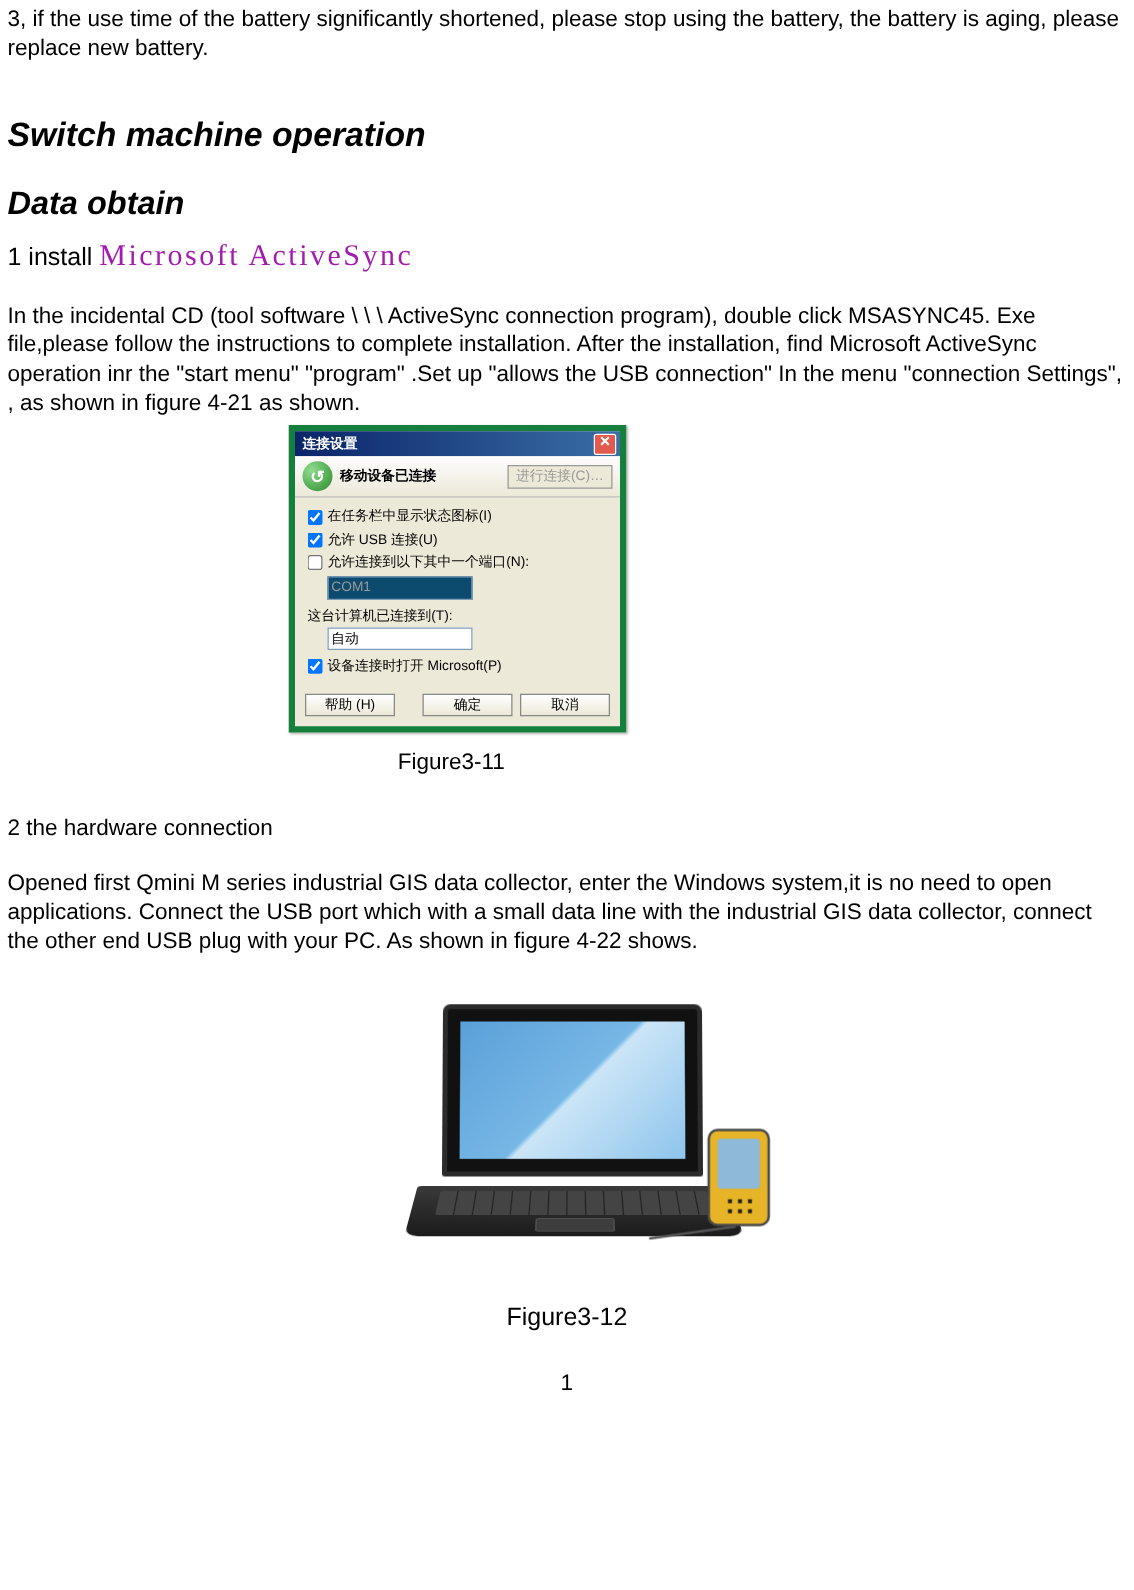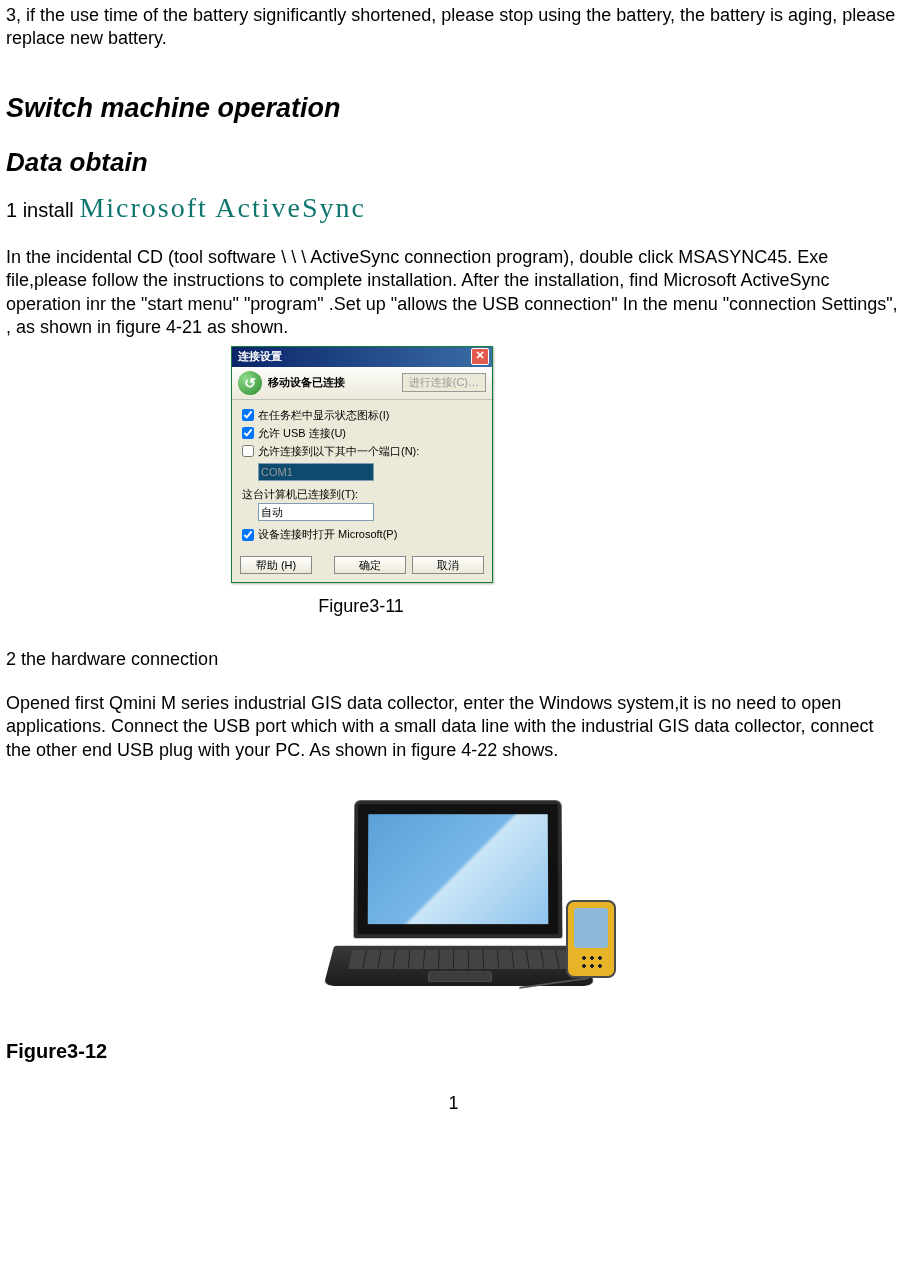--- a/index.html
+++ b/index.html
@@ -28,34 +28,34 @@
       font-size: 26px;
       margin-bottom: 10px;
     }
     .step-line {
       font-size: 20px;
       margin-bottom: 20px;
     }
     .step-line .active {
       font-family: "SimSun", "NSimSun", serif;
       letter-spacing: 2px;
-      color: #0f766e;
-      font-size: 28px;
+      color: #a21caf;
+      font-size: 24px;
     }
     .para {
       margin-bottom: 6px;
     }
     .dialog-wrap {
       text-align: left;
       padding-left: 225px;
     }
     
     .dlg {
       width: 260px;
-      border: 1px solid #15803d;
+      border: 5px solid #15803d;
       box-shadow: 1px 1px 2px rgba(0,0,0,0.3);
       font-family: "SimSun", sans-serif;
       font-size: 11px;
       text-align: left;
       background: #ece9d8;
     }
     .dlg-titlebar {
       background: linear-gradient(to right, #0a246a, #3a6ea5);
       color: #fff;
       height: 20px;
@@ -263,25 +263,24 @@
     .cable {
       position: absolute;
       left: 235px;
       top: 190px;
       width: 70px;
       height: 2px;
       background: #555;
       transform: rotate(-8deg);
     }
     .caption2 {
-      text-align: left;
+      text-align: center;
       font-family: Tahoma, sans-serif;
       font-size: 20px;
       margin-top: 10px;
-      font-weight: bold;
     }
     .page-no {
       text-align: center;
       font-size: 18px;
       margin-top: 28px;
     }
   </style>
 </head>
 <body>
 

